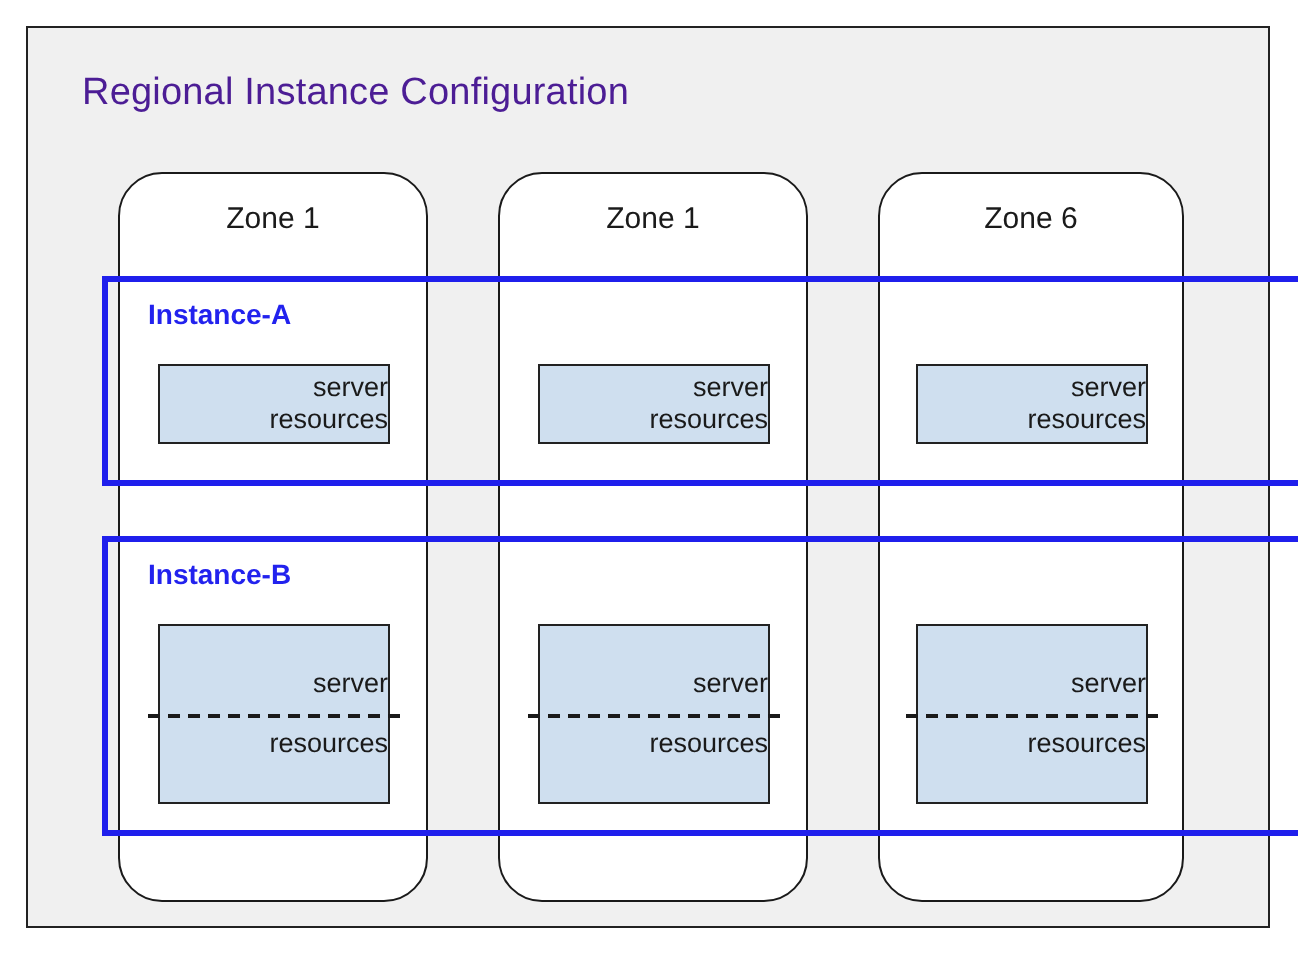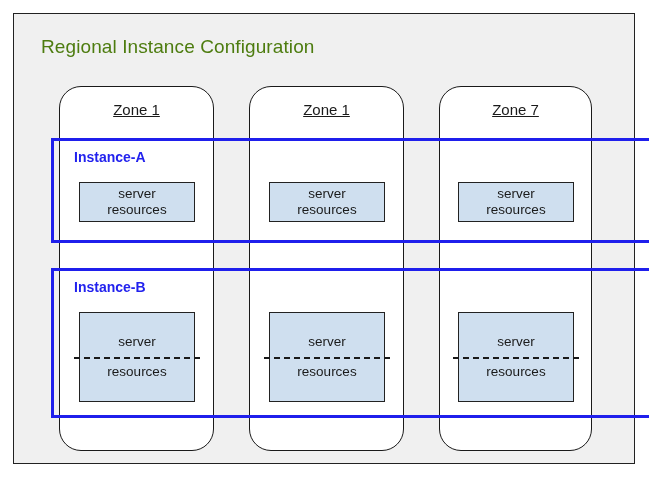--- a/index.html
+++ b/index.html
@@ -32,21 +32,21 @@
     background: #f0f0f0;
     border: 1px solid #222222;
     box-sizing: border-box;
   }
 
   .region-title {
     position: absolute;
     left: 27px;
     top: 22px;
     font-size: 19px;
-    color: #4d7c0f;
+    color: #4c1d95;
     white-space: nowrap;
     letter-spacing: 0.1px;
   }
 
   
   .zone {
     position: absolute;
     top: 72px;
     height: 365px;
     background: #ffffff;
@@ -59,21 +59,20 @@
   .zone-3 { left: 425px; width: 153px; }
 
   .zone-label {
     position: absolute;
     top: 14px;
     left: 0;
     width: 100%;
     text-align: center;
     font-size: 15px;
     color: #1a1a1a;
-    text-decoration: underline;
   }
 
   
   .instance-band {
     position: absolute;
     left: 37px;
     width: 634px;
     border: 3px solid #1f1fec;
     box-sizing: border-box;
     background: transparent;
@@ -92,21 +91,21 @@
   }
 
   
   .resource-box {
     position: absolute;
     background: #cfdfef;
     border: 1px solid #222222;
     box-sizing: border-box;
     display: flex;
     flex-direction: column;
-    align-items: center;
+    align-items: flex-end;
     justify-content: center;
     font-size: 13.5px;
     color: #1a1a1a;
     line-height: 1.18;
   }
   
   .res-a { top: 41px; width: 116px; height: 40px; }
   .res-a-1 { left: 25px; }
   .res-a-2 { left: 215px; }
   .res-a-3 { left: 404px; }
@@ -138,21 +137,21 @@
 
     <div class="zone zone-1">
       <div class="zone-label">Zone 1</div>
     </div>
 
     <div class="zone zone-2">
       <div class="zone-label">Zone 1</div>
     </div>
 
     <div class="zone zone-3">
-      <div class="zone-label">Zone 7</div>
+      <div class="zone-label">Zone 6</div>
     </div>
 
     <div class="instance-band instance-a">
       <div class="instance-label">Instance-A</div>
 
       <div class="resource-box res-a res-a-1">
         <span class="res-line1">server</span>
         <span class="res-line2">resources</span>
       </div>
 

